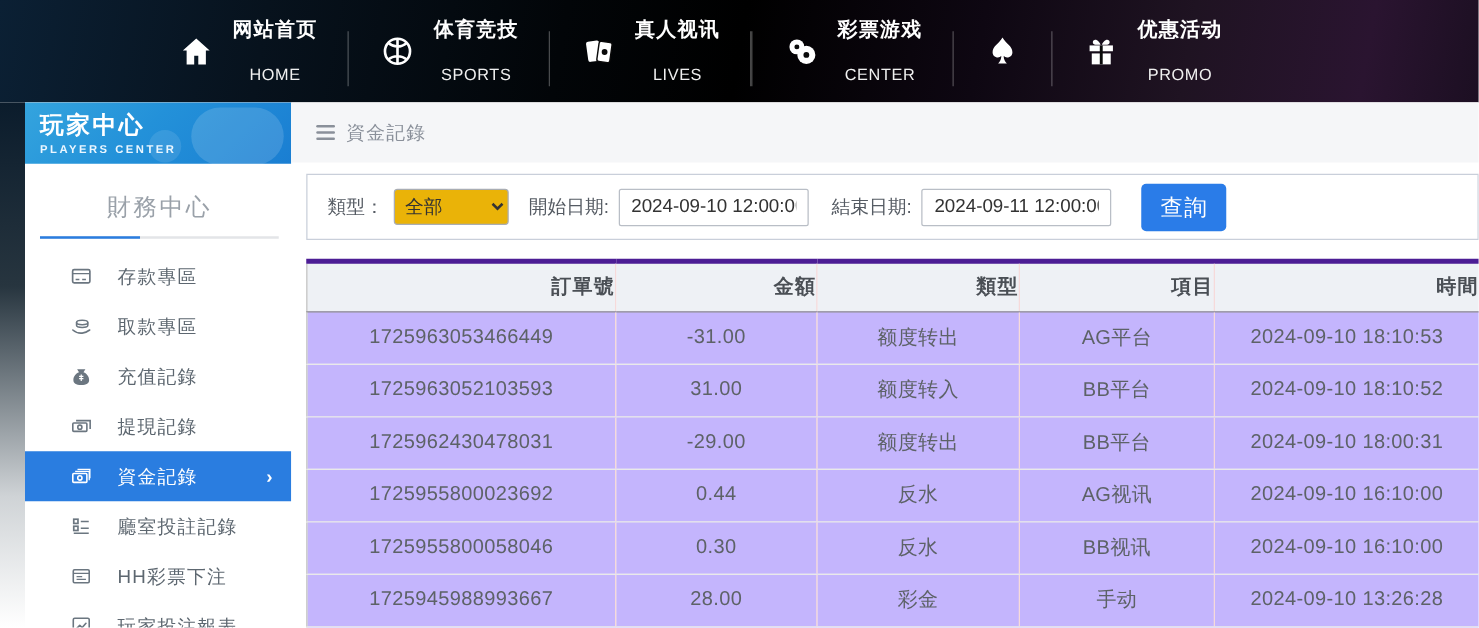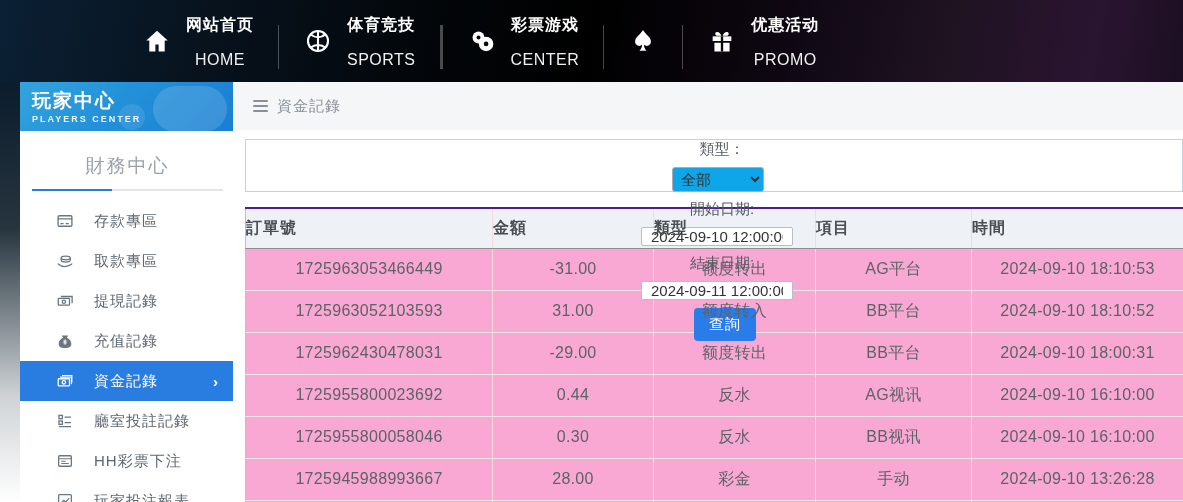--- a/index.html
+++ b/index.html
@@ -17,21 +17,21 @@
   }
   .nav-spacer { width:118px; flex:none; }
   .nav-item {
     display:flex; align-items:center; gap:14px; cursor:pointer;
     padding:0 24px; height:56px;
   }
   .nav-icon { width:30px; height:30px; color:#fff; flex:none; display:flex; align-items:center; justify-content:center; }
   .nav-icon svg { width:28px; height:28px; }
   .nav-text { text-align:center; }
   .nav-zh { color:#ffffff; font-size:16px; font-weight:bold; letter-spacing:1px; line-height:22px; }
-  .nav-en { color:#f0f0f0; font-size:16px; line-height:16px; letter-spacing:.5px;margin-top:16px; }
+  .nav-en { color:#f0f0f0; font-size:13px; line-height:16px; letter-spacing:.5px;margin-top:16px; }
   .nav-sep { width:1px; height:44px; background:rgba(255,255,255,.28); flex:none; }
 
   
   .left-strip {
     position:absolute; left:0; top:82px; width:20px; height:420px;
     background:linear-gradient(180deg,#0b1c2c 0%,#27353f 35%,#cfd3d6 75%,#fff 100%);
   }
 
   
   .sidebar {
@@ -69,56 +69,56 @@
   .main { position:absolute; left:233px; top:82px; width:950px; height:420px; background:#fff; }
   .breadcrumb-bar {
     height:48px; background:#f5f6f8; display:flex; align-items:center;
     padding-left:20px; gap:9px; color:#8a909a; font-size:15px; letter-spacing:1px;
   }
   .hamburger { width:15px; display:flex; flex-direction:column; gap:3px; }
   .hamburger i { display:block; height:2px; background:#8a909a; border-radius:1px; }
 
   .filter-card {
     margin:9px 0 0 12px; height:53px; border:1px solid #c9cfda; background:#fff;
-    display:flex; align-items:center; padding-left:16px; gap:8px;flex-direction:column;
+    display:flex; align-items:center; padding-left:16px; gap:8px;
   }
   .f-label { color:#555b63; font-size:15px; white-space:nowrap; }
   .type-select {
     width:92px; height:29px; font-size:15px; color:#333; padding:2px 4px;
-    border:1px solid #a9adb3; border-radius:3px; background:#0ea5e9;
+    border:1px solid #a9adb3; border-radius:3px; background:#eab308;
     font-family:"Liberation Sans","DejaVu Sans",sans-serif; margin-right:8px;
   }
   .date-input {
     width:152px; height:30px; border:1px solid #b9bec6; border-radius:2px;
     font-size:15px; color:#333; padding:0 9px; margin-right:10px;
     font-family:"Liberation Sans","DejaVu Sans",sans-serif;
   }
   .search-btn {
     margin-left:6px; background:#2a7ce8; color:#fff; border:none; border-radius:4px;
-    font-size:15px; padding:7px 15px; cursor:pointer; letter-spacing:1px;
+    font-size:18px; padding:7px 15px; cursor:pointer; letter-spacing:1px;
     font-family:"Liberation Sans","DejaVu Sans",sans-serif;
   }
 
   .records-table {
     margin:15px 0 0 12px; width:938px; border-collapse:collapse; table-layout:fixed;
   }
   .records-table col:nth-child(1){width:247px;}
   .records-table col:nth-child(2){width:161px;}
   .records-table col:nth-child(3){width:162px;}
   .records-table col:nth-child(4){width:156px;}
   .records-table th {
     background:#eef1f5; color:#4a4f55; font-size:16px; font-weight:bold;
-    height:40px; text-align:left; letter-spacing:1px;
-    border-top:2px solid #4c1d95; border-bottom:1px solid #8f8f8f;
+    height:40px; text-align:right; letter-spacing:1px;
+    border-top:4px solid #4c1d95; border-bottom:1px solid #8f8f8f;
   }
   .records-table th + th, .records-table td + td { border-left:1px solid #f6dada; }
   .records-table th:first-child, .records-table td:first-child { border-left:1px solid #bfbfbf; }
   .records-table td {
     height:42px; text-align:center; color:#5d6267; font-size:16px;
-    border-bottom:1px solid #e9e9e9; background:#f9a8d4; letter-spacing:.3px;
+    border-bottom:1px solid #e9e9e9; background:#c4b5fd; letter-spacing:.3px;
   }
 </style>
 </head>
 <body>
 
 <div class="topnav">
   <div class="nav-spacer"></div>
   <div id="nav-items" style="display:flex;align-items:flex-end;">
       <div class="nav-item">
         <span class="nav-icon">
@@ -138,20 +138,33 @@
             <circle cx="12" cy="12" r="8.6"></circle>
             <path d="M5.5 6.2c4 3.4 9 3.4 13-.1M5.3 18c4-3.4 9.4-3.4 13.4 0M12 3.4v17.2"></path>
           </svg>
         </span>
         <span class="nav-text">
           <div class="nav-zh">体育竞技</div>
           <div class="nav-en">SPORTS</div>
         </span>
       </div>
       <span class="nav-sep"></span>
+      <div class="nav-item">
+        <span class="nav-icon">
+          <svg viewBox="0 0 24 24" fill="currentColor">
+            <rect x="4" y="5" width="9" height="14" rx="1.5" transform="rotate(-8 8 12)"></rect>
+            <rect x="11.5" y="5.5" width="9" height="14" rx="1.5" transform="rotate(8 16 12)" stroke="#0a0a0a" stroke-width="1"></rect>
+            <circle cx="16" cy="12.5" r="2" fill="#0a0a0a"></circle>
+          </svg>
+        </span>
+        <span class="nav-text">
+          <div class="nav-zh">真人视讯</div>
+          <div class="nav-en">LIVES</div>
+        </span>
+      </div>
       <span class="nav-sep"></span>
       <span class="nav-sep"></span>
       <div class="nav-item">
         <span class="nav-icon">
           <svg viewBox="0 0 24 24" fill="currentColor">
             <circle cx="9" cy="9" r="5.1"></circle>
             <circle cx="15.5" cy="14.5" r="6.2"></circle>
             <circle cx="9" cy="9" r="1.7" fill="#0a0a0a"></circle>
             <circle cx="15.5" cy="14.5" r="2" fill="#0a0a0a"></circle>
           </svg>
@@ -217,36 +230,36 @@
           <svg viewBox="0 0 24 24" fill="none" stroke="currentColor" stroke-width="1.7">
             <ellipse cx="13" cy="8" rx="6" ry="2.4"></ellipse>
             <path d="M7 8v3c0 1.3 2.7 2.4 6 2.4s6-1.1 6-2.4V8"></path>
             <path d="M3 16c3 2.6 7 3.6 10 3.3 3.5-.4 6-1.8 8-3.3" stroke-linecap="round"></path>
           </svg>
         </span>
         <span>取款專區</span>
       </div>
       <div class="side-item">
         <span class="s-icon">
+          <svg viewBox="0 0 24 24" fill="currentColor">
+            <path d="M9.6 7.8 7.6 4.6h8.8l-2 3.2c3.8 1.4 6 4.9 6 8.2 0 3.4-2.7 5.4-8.4 5.4s-8.4-2-8.4-5.4c0-3.3 2.2-6.8 6-8.2z"></path>
+            <path d="M12 10v7M9.7 12.2h4.6M9.7 14.6h4.6" stroke="#fff" stroke-width="1.3" fill="none"></path>
+          </svg>
+        </span>
+        <span>充值記錄</span>
+      </div>
+      <div class="side-item">
+        <span class="s-icon">
           <svg viewBox="0 0 24 24" fill="none" stroke="currentColor" stroke-width="1.7">
             <rect x="3" y="8.5" width="15" height="9" rx="1"></rect>
             <path d="M6.5 6h15v9"></path>
             <circle cx="10.5" cy="13" r="2.2"></circle>
           </svg>
         </span>
         <span>提現記錄</span>
-      </div>
-      <div class="side-item">
-        <span class="s-icon">
-          <svg viewBox="0 0 24 24" fill="currentColor">
-            <path d="M9.6 7.8 7.6 4.6h8.8l-2 3.2c3.8 1.4 6 4.9 6 8.2 0 3.4-2.7 5.4-8.4 5.4s-8.4-2-8.4-5.4c0-3.3 2.2-6.8 6-8.2z"></path>
-            <path d="M12 10v7M9.7 12.2h4.6M9.7 14.6h4.6" stroke="#fff" stroke-width="1.3" fill="none"></path>
-          </svg>
-        </span>
-        <span>充值記錄</span>
       </div>
       <div class="side-item active">
         <span class="s-icon">
           <svg viewBox="0 0 24 24" fill="none" stroke="currentColor" stroke-width="1.7">
             <rect x="3" y="9" width="15" height="9.5" rx="1"></rect>
             <path d="M5.5 6.8h15v9.5M8 4.6h13.2V14" stroke-width="1.4"></path>
             <circle cx="10.5" cy="13.8" r="2.3"></circle>
           </svg>
         </span>
         <span>資金記錄</span>

